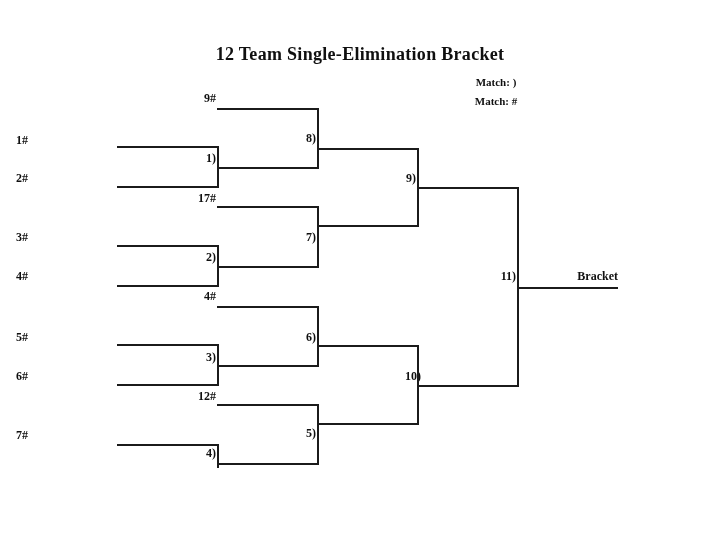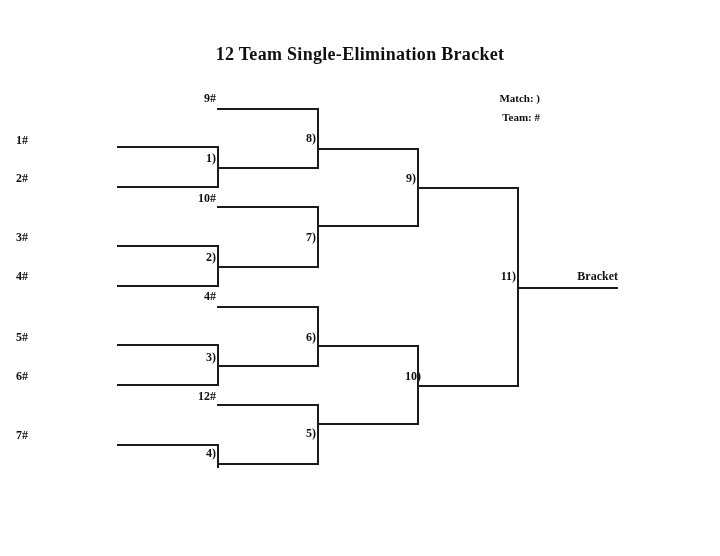--- a/index.html
+++ b/index.html
@@ -22,23 +22,23 @@
     top: 44px;
     text-align: center;
     font-size: 18px;
     font-weight: 700;
     letter-spacing: 0.3px;
     color: var(--text, #111);
   }
   .legend {
     position: absolute;
     left: 452px;
-    top: 93px;
+    top: 77px;
     width: 88px;
-    text-align: right;
+    text-align: center;
   }
   .legend-row {
     font-size: 11px;
     font-weight: 700;
     line-height: 1;
     margin-bottom: 8px;
     color: var(--text, #111);
   }
   .lbl {
     position: absolute;
@@ -60,34 +60,34 @@
   }
 </style>
 </head>
 <body>
 
 <div class="canvas">
 
   <div class="page-title">12 Team Single-Elimination Bracket</div>
   <div class="legend">
     <div class="legend-row">Match: )</div>
-    <div class="legend-row">Team: #</div>
+    <div class="legend-row">Match: #</div>
   </div>
 
   <span class="lbl" style="left:16px; top:134px;">1#</span>
   <span class="lbl" style="left:16px; top:172px;">2#</span>
   <span class="lbl" style="left:16px; top:231px;">3#</span>
   <span class="lbl" style="left:16px; top:270px;">4#</span>
   <span class="lbl" style="left:16px; top:331px;">5#</span>
   <span class="lbl" style="left:16px; top:370px;">6#</span>
   <span class="lbl" style="left:16px; top:429px;">7#</span>
   <span class="lbl" style="left:16px; top:468px;">8#</span>
 
   <span class="lbl" style="right:504px; top:92px;">9#</span>
-  <span class="lbl" style="right:504px; top:192px;">10#</span>
+  <span class="lbl" style="right:504px; top:192px;">17#</span>
   <span class="lbl" style="right:504px; top:290px;">4#</span>
   <span class="lbl" style="right:504px; top:390px;">12#</span>
 
   <span class="lbl" style="right:504px; top:152px;">1)</span>
   <span class="lbl" style="right:504px; top:251px;">2)</span>
   <span class="lbl" style="right:504px; top:351px;">3)</span>
   <span class="lbl" style="right:504px; top:447px;">4)</span>
   <span class="lbl" style="right:404px; top:427px;">5)</span>
   <span class="lbl" style="right:404px; top:331px;">6)</span>
   <span class="lbl" style="right:404px; top:231px;">7)</span>

